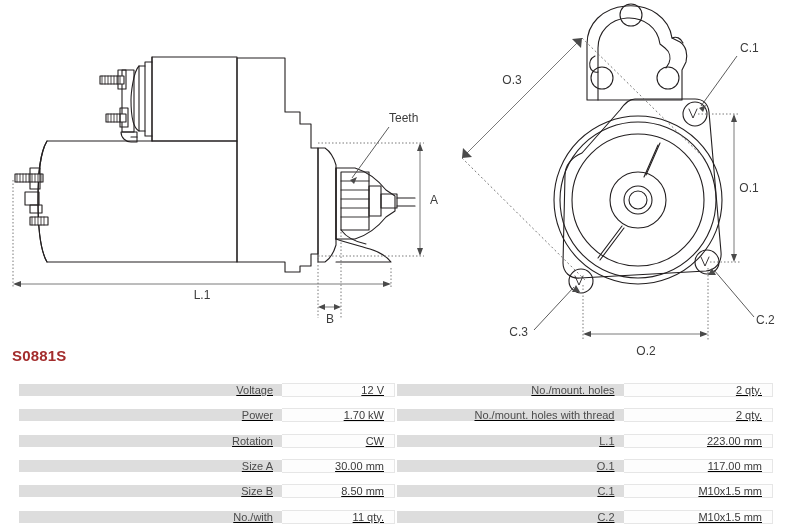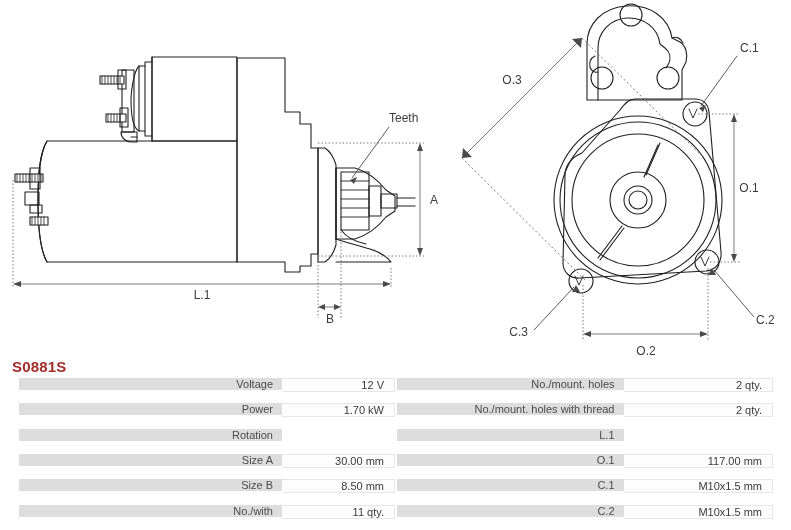--- a/index.html
+++ b/index.html
@@ -22,21 +22,21 @@
     left: 0; top: 0;
     width: 791px; height: 356px;
   }
   #drawings svg { display: block; }
   .dwg-left  { position: absolute; left: 0;   top: 0; text-align: center; }
   .dwg-right { position: absolute; left: 450px; top: 0; }
 
   
   #part-title {
     position: absolute;
-    left: 12px; top: 358px;
+    left: 12px; top: 347px;
     font-size: 15px;
     font-weight: bold;
     color: #a32c2c;
     letter-spacing: 0.2px;
     line-height: 18px;
   }
 
   
   #spec-wrap {
     position: absolute;
@@ -48,22 +48,23 @@
   .spec-col {
     width: 395.5px;
     display: flex;
     flex-direction: column;
   }
   .spec-col.left  { padding-right: 0px; }
   .spec-row {
     display: flex;
     flex-direction: row;
     height: 35px;
-    align-items: flex-start;
+    align-items: center;
     border-bottom: 1px solid #ffffff;
+    text-decoration: underline;
   }
   .spec-label {
     flex: 0 0 264px;
     background: #dddddd;
     color: #4b4b4b;
     font-size: 11px;
     display: flex;
     align-items: center;
     justify-content: flex-end;
     padding-right: 9px;
@@ -344,20 +345,21 @@
         <div class="spec-value">12 V</div>
         <div class="spec-filler"></div>
       </div>
       <div class="spec-row">
         <div class="spec-label">Power</div>
         <div class="spec-value">1.70 kW</div>
         <div class="spec-filler"></div>
       </div>
       <div class="spec-row">
         <div class="spec-label">Rotation</div>
+        <div class="spec-value">CW</div>
         <div class="spec-filler"></div>
       </div>
       <div class="spec-row">
         <div class="spec-label">Size A</div>
         <div class="spec-value">30.00 mm</div>
         <div class="spec-filler"></div>
       </div>
       <div class="spec-row">
         <div class="spec-label">Size B</div>
         <div class="spec-value">8.50 mm</div>
@@ -374,20 +376,21 @@
       <div class="spec-row">
         <div class="spec-label">No./mount. holes</div>
         <div class="spec-value">2 qty.</div>
       </div>
       <div class="spec-row">
         <div class="spec-label">No./mount. holes with thread</div>
         <div class="spec-value">2 qty.</div>
       </div>
       <div class="spec-row">
         <div class="spec-label">L.1</div>
+        <div class="spec-value">223.00 mm</div>
       </div>
       <div class="spec-row">
         <div class="spec-label">O.1</div>
         <div class="spec-value">117.00 mm</div>
       </div>
       <div class="spec-row">
         <div class="spec-label">C.1</div>
         <div class="spec-value">M10x1.5 mm</div>
       </div>
       <div class="spec-row">

